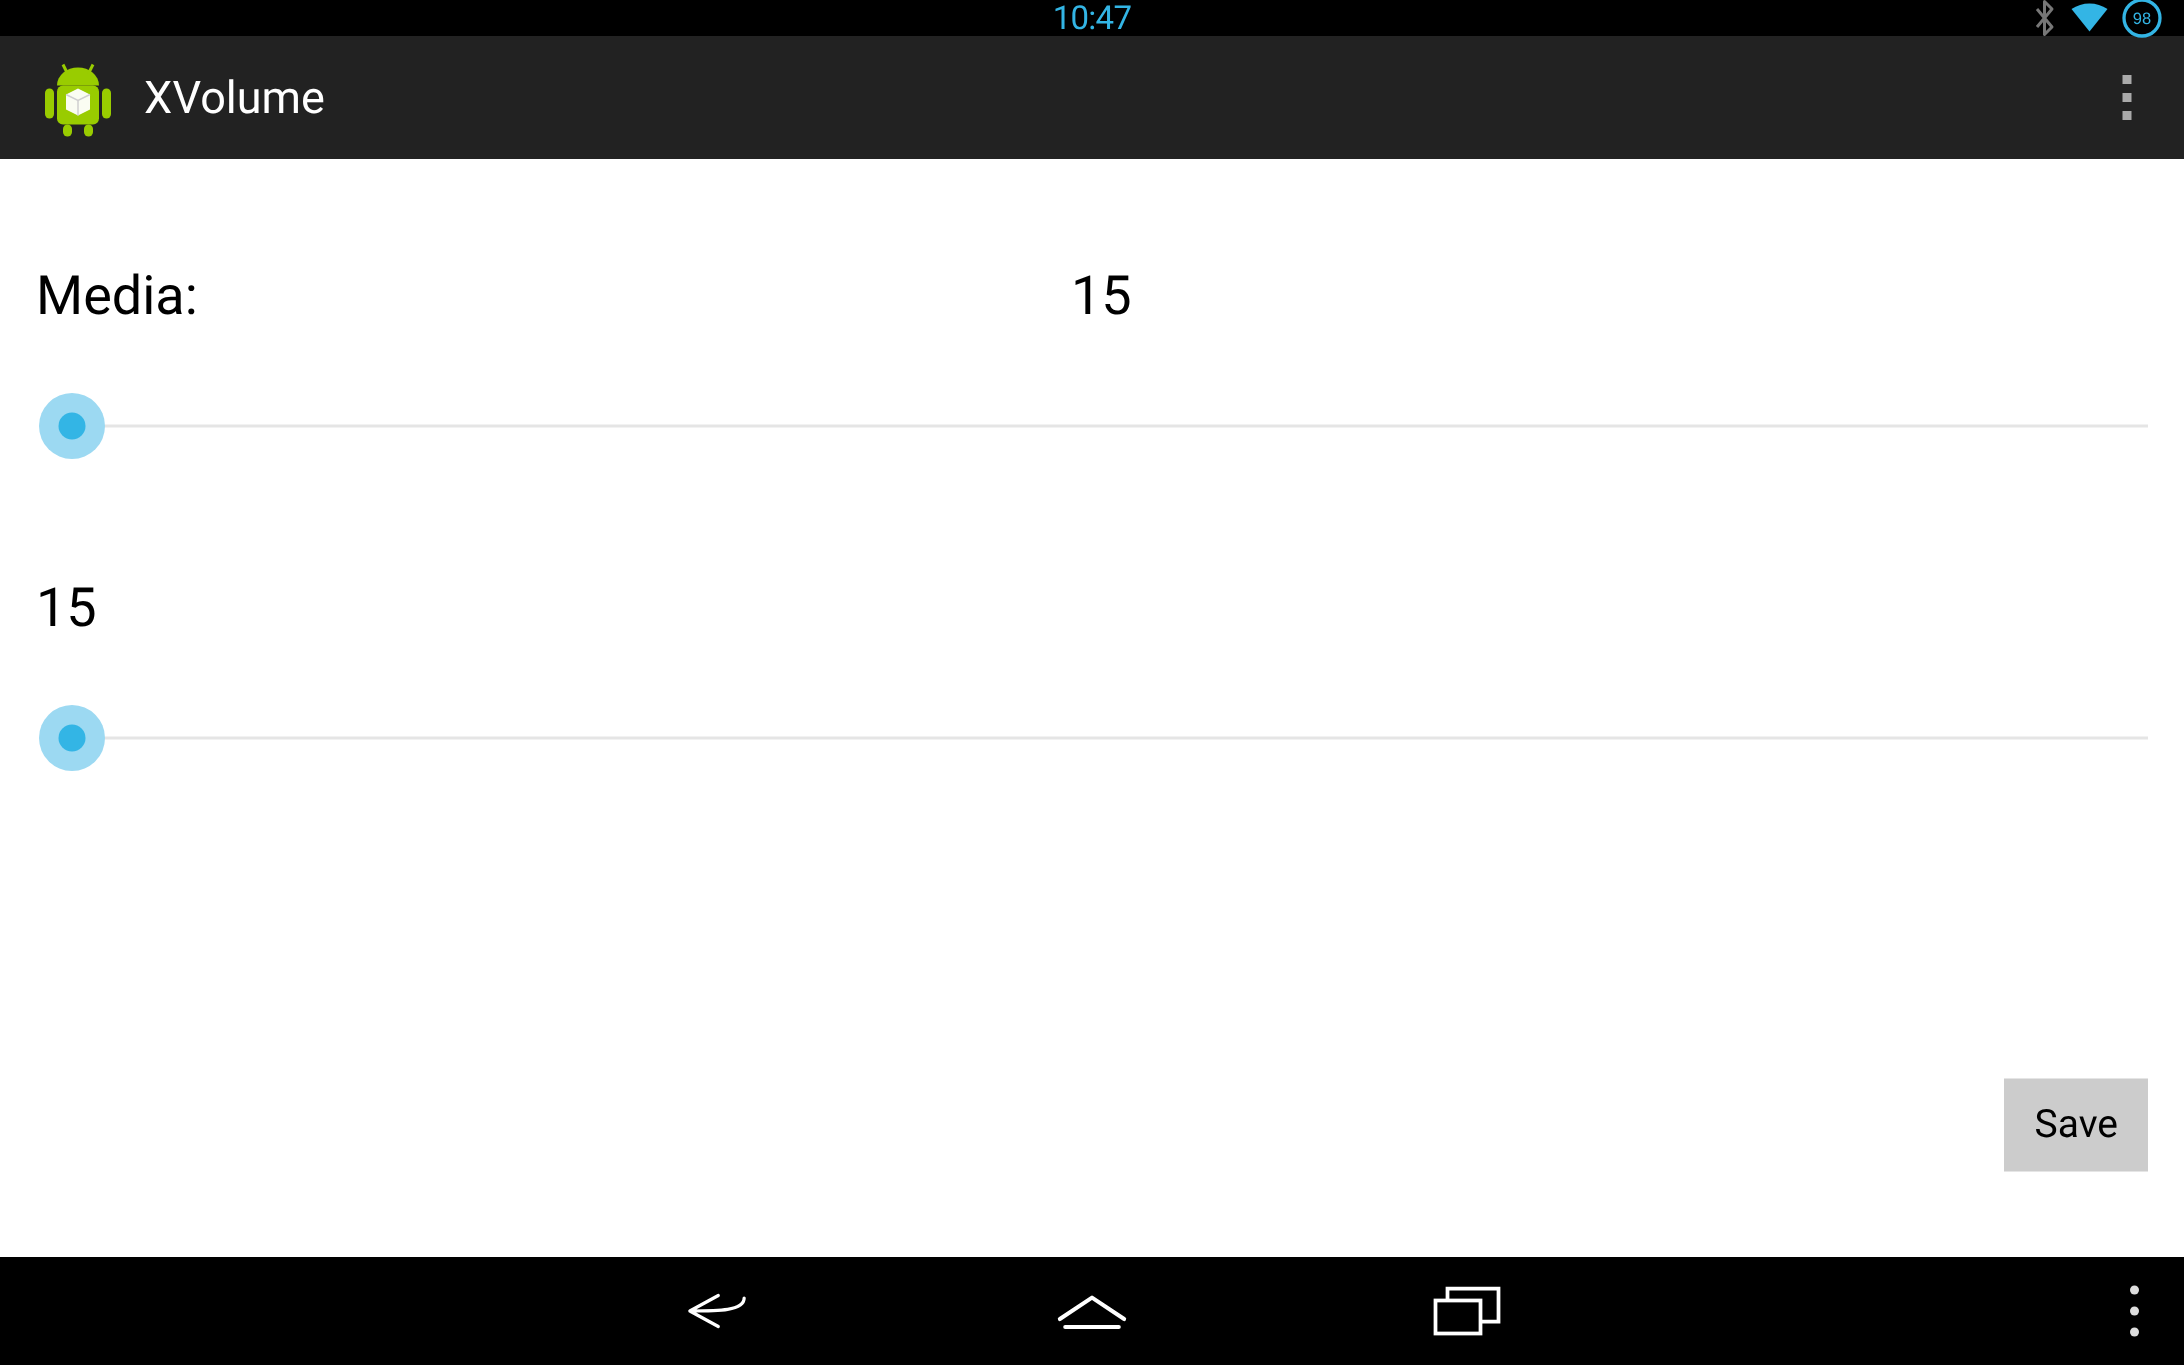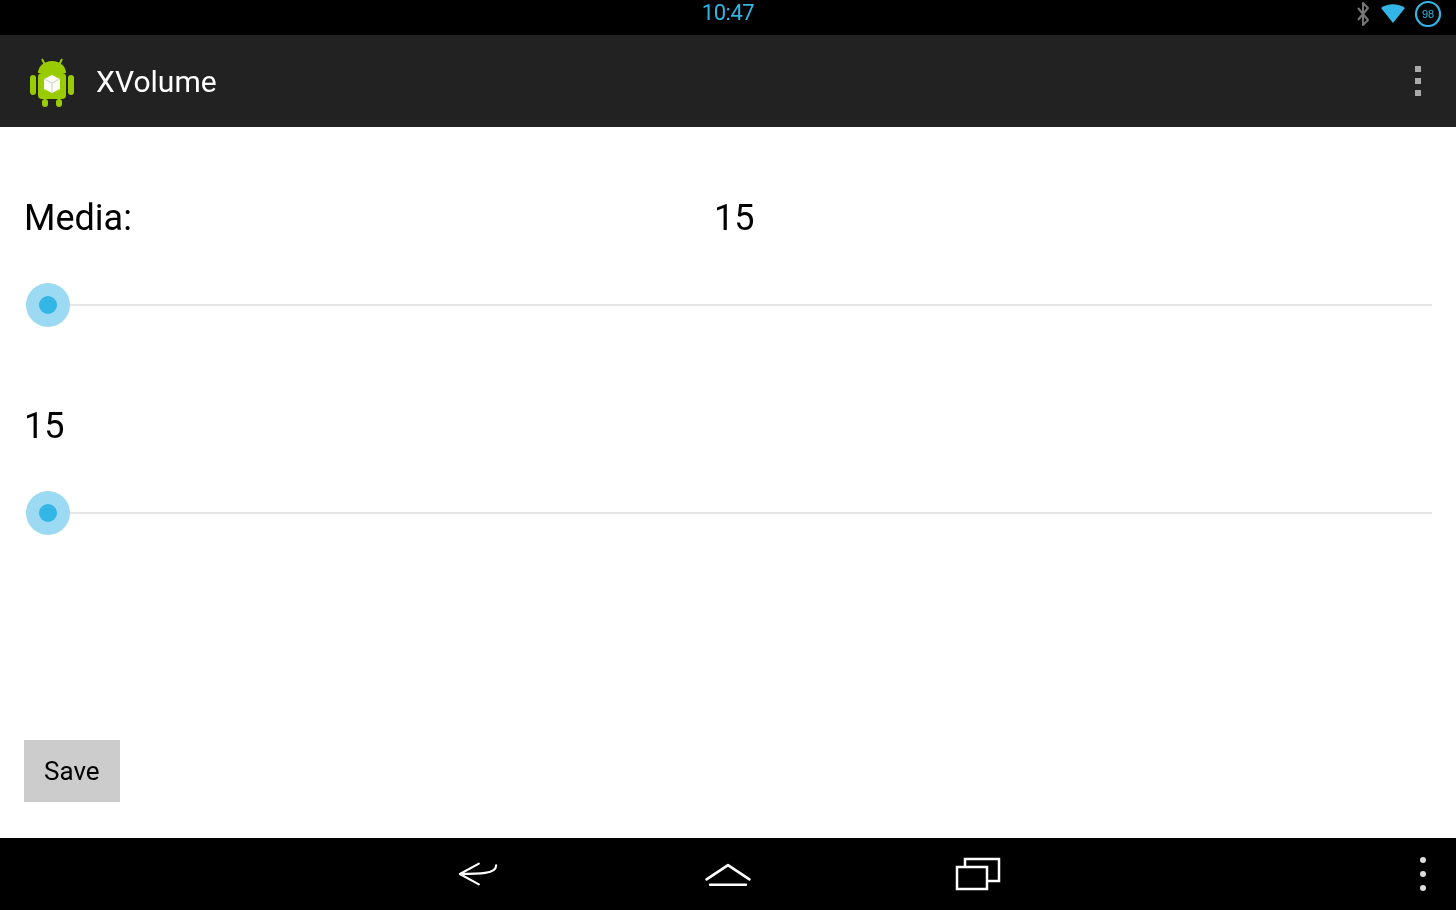--- a/index.html
+++ b/index.html
@@ -6,45 +6,45 @@
     body {
       width: 1456px;
       height: 910px;
       font-family: Roboto, "Helvetica Neue", Arial, sans-serif;
       background: #ffffff;
       overflow: hidden;
     }
 
     
     .status-bar {
-      height: 35px;
+      height: 24px;
       background: #000000;
       display: flex;
-      align-items: flex-start;
+      align-items: center;
       justify-content: center;
       position: relative;
       color: #33b5e5;
       font-size: 22px;
     }
     .status-bar .time {
       color: #33b5e5;
       letter-spacing: -0.5px;
     }
     .status-right {
       position: absolute;
       right: 14px;
       display: flex;
       align-items: center;
       gap: 8px;
     }
     .status-right svg { display: block; }
 
     
     .action-bar {
-      height: 92px;
+      height: 82px;
       background: #222222;
       display: flex;
       align-items: center;
       padding: 0 18px 0 24px;
       color: #ffffff;
     }
     .app-icon {
       width: 56px;
       height: 56px;
       margin-right: 16px;
@@ -123,21 +123,21 @@
       border-radius: 50%;
       background: #33b5e5;
     }
 
     .section-gap { height: 78px; }
 
     
     .save-row {
       margin-top: 205px;
       display: flex;
-      justify-content: flex-start;
+      justify-content: flex-end;
     }
     .save-btn {
       background: #cccccc;
       color: #000000;
       border: none;
       font-size: 26px;
       padding: 16px 20px;
       cursor: pointer;
       font-family: inherit;
     }

